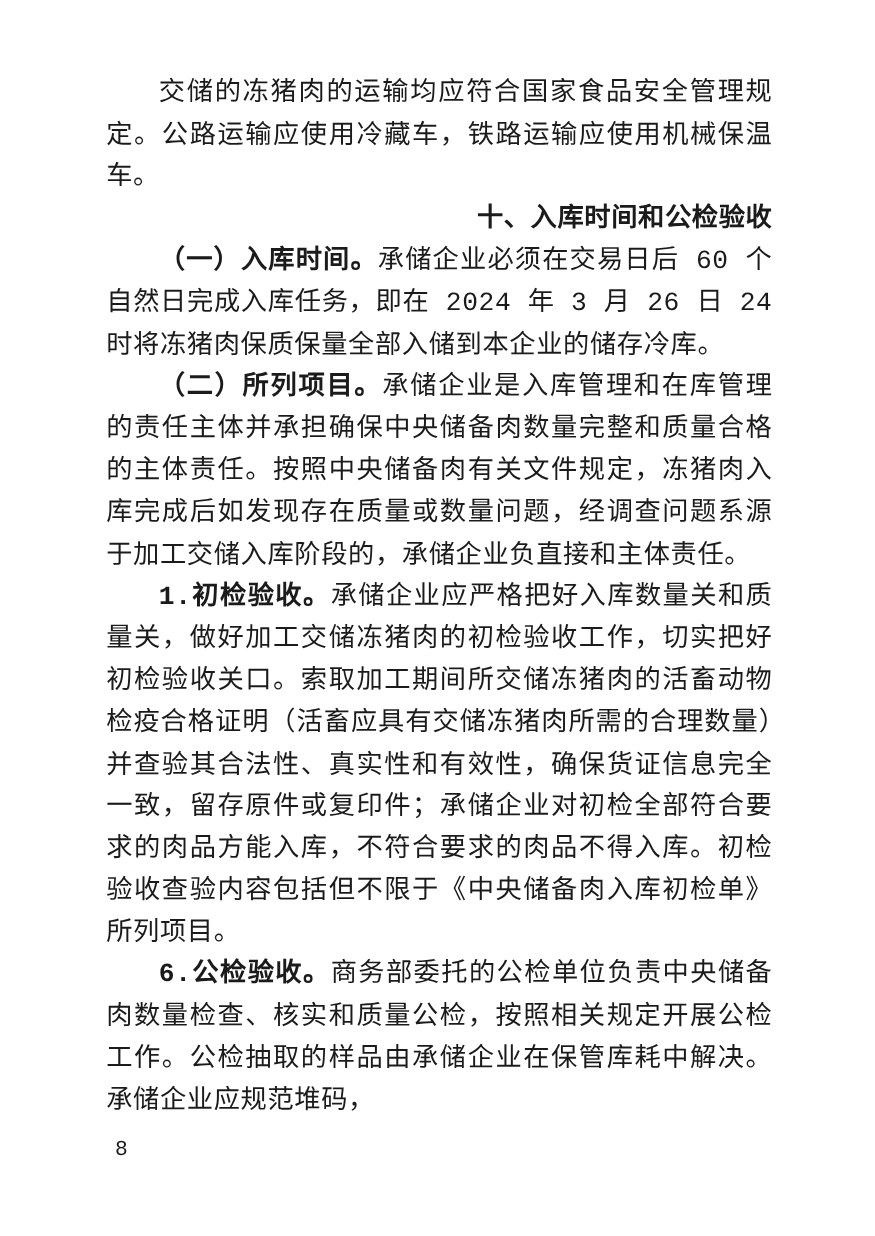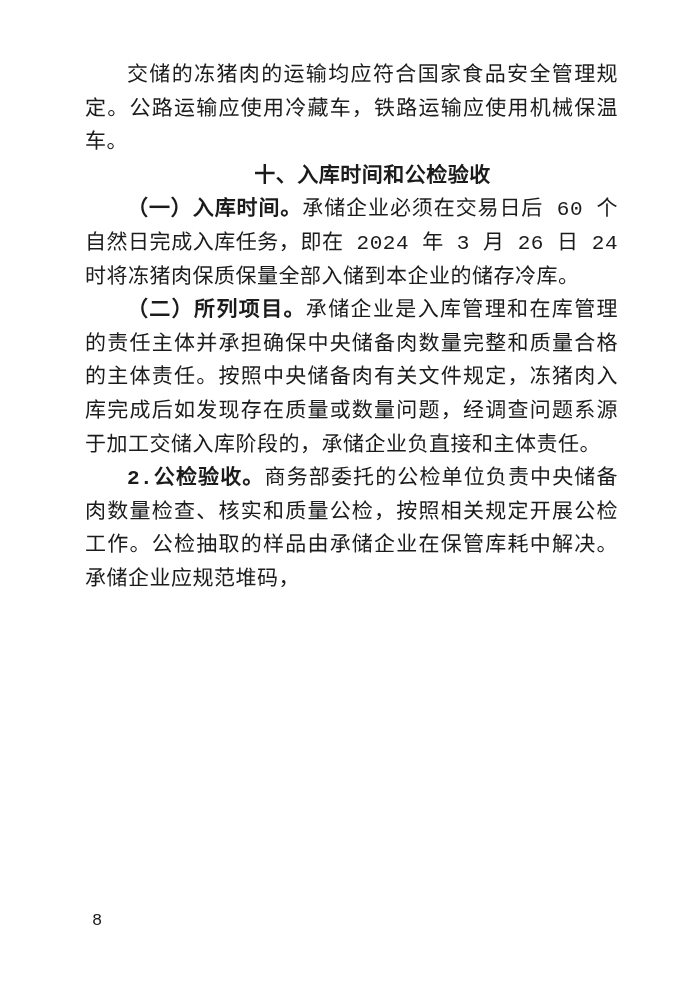--- a/index.html
+++ b/index.html
@@ -34,21 +34,21 @@
   .para {
     font-weight: 400;
     text-align: justify;
     text-justify: inter-character;
   }
   .lead {
     font-weight: 700;
   }
   .heading {
     font-weight: 700;
-    text-align: center;
+    text-align: right;
   }
   .page-number {
     position: absolute;
     left: 92px;
     top: 910px;
     font-size: 17px;
     line-height: 22px;
     color: #1b1b1b;
   }
 </style>
@@ -59,20 +59,21 @@
   <div class="content">
 
     <p class="para"><span class="lead"></span><span>交储的冻猪肉的运输均应符合国家食品安全管理规定。公路运输应使用冷藏车，铁路运输应使用机械保温车。</span></p>
 
     <h2 class="heading">十、入库时间和公检验收</h2>
 
     <p class="para"><span class="lead">（一）入库时间。</span><span>承储企业必须在交易日后 60 个自然日完成入库任务，即在 2024 年 3 月 26 日 24 时将冻猪肉保质保量全部入储到本企业的储存冷库。</span></p>
 
     <p class="para"><span class="lead">（二）所列项目。</span><span>承储企业是入库管理和在库管理的责任主体并承担确保中央储备肉数量完整和质量合格的主体责任。按照中央储备肉有关文件规定，冻猪肉入库完成后如发现存在质量或数量问题，经调查问题系源于加工交储入库阶段的，承储企业负直接和主体责任。</span></p>
 
+    <p class="para"><span class="lead">1.初检验收。</span><span>承储企业应严格把好入库数量关和质量关，做好加工交储冻猪肉的初检验收工作，切实把好初检验收关口。索取加工期间所交储冻猪肉的活畜动物检疫合格证明（活畜应具有交储冻猪肉所需的合理数量）并查验其合法性、真实性和有效性，确保货证信息完全一致，留存原件或复印件；承储企业对初检全部符合要求的肉品方能入库，不符合要求的肉品不得入库。初检验收查验内容包括但不限于《中央储备肉入库初检单》所列项目。</span></p>
 
 
-    <p class="para"><span class="lead">2.公检验收。</span><span>商务部委托的公检单位负责中央储备肉数量检查、核实和质量公检，按照相关规定开展公检工作。公检抽取的样品由承储企业在保管库耗中解决。承储企业应规范堆码，</span></p>
+    <p class="para"><span class="lead">6.公检验收。</span><span>商务部委托的公检单位负责中央储备肉数量检查、核实和质量公检，按照相关规定开展公检工作。公检抽取的样品由承储企业在保管库耗中解决。承储企业应规范堆码，</span></p>
 
   </div>
 
   <div class="page-number">8</div>
 </div>
 
 </body></html>

